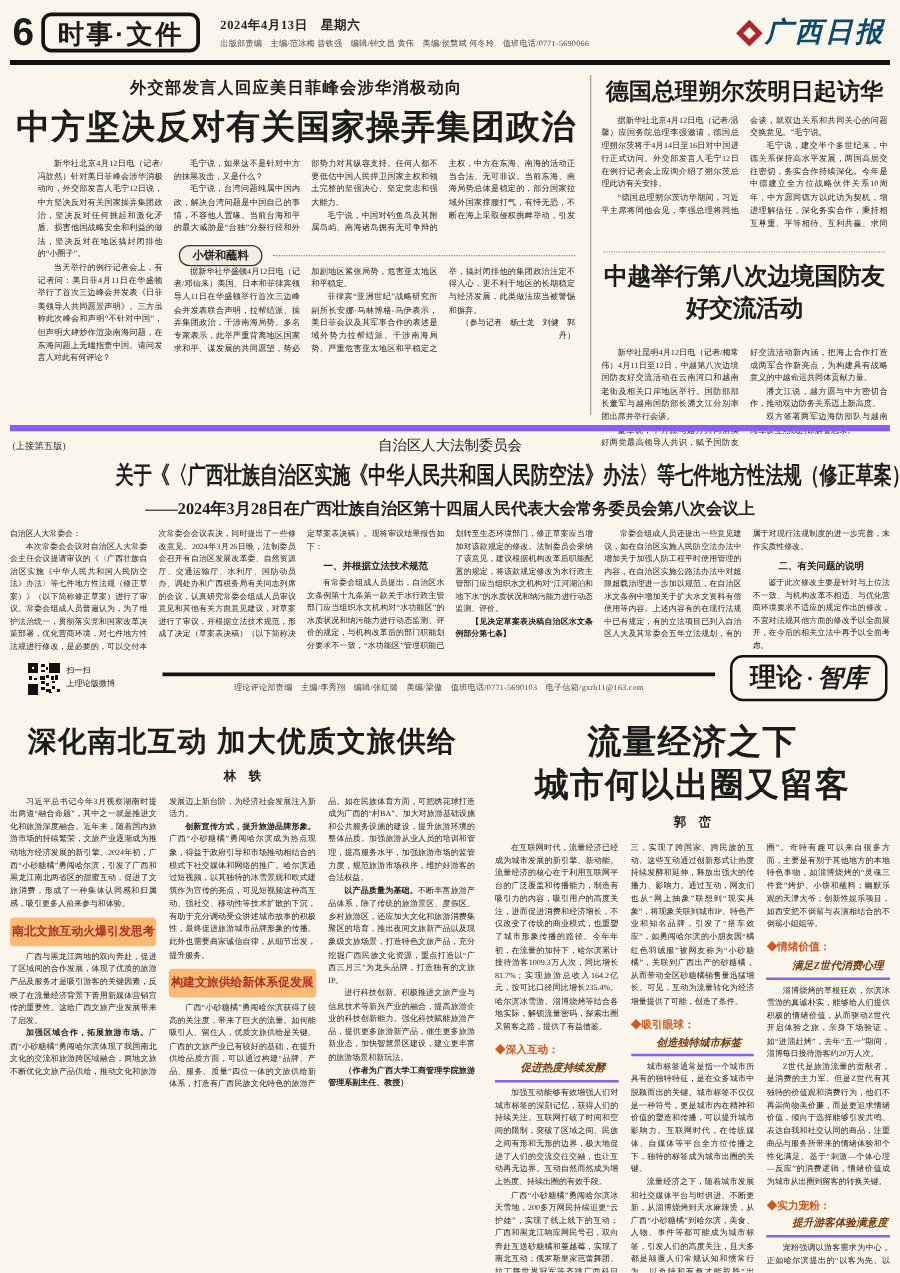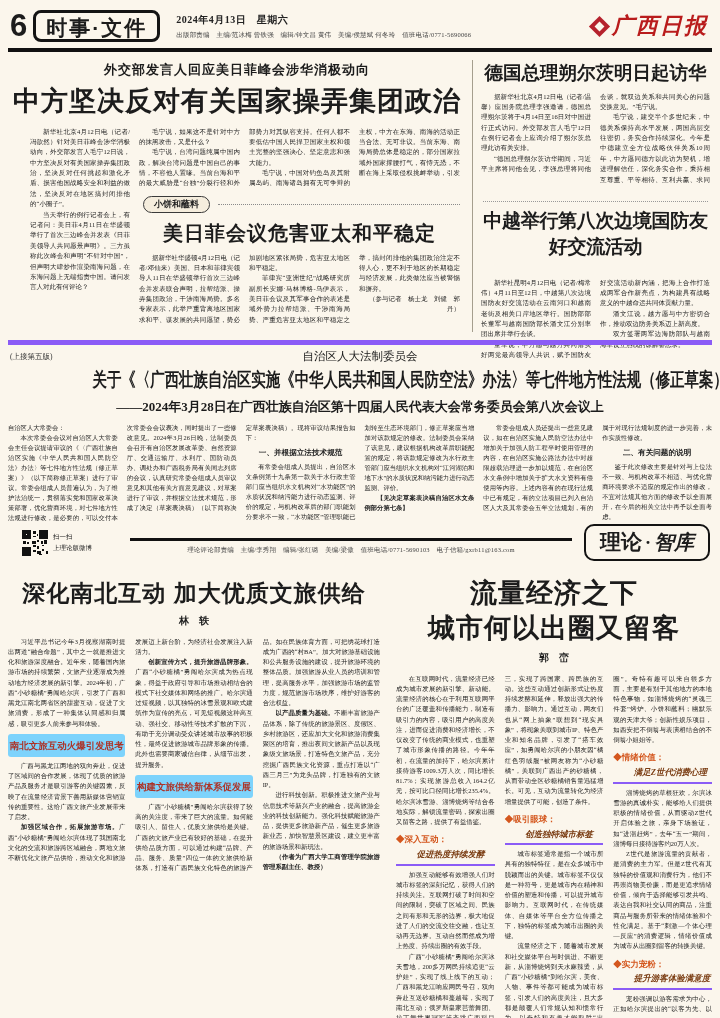--- a/index.html
+++ b/index.html
@@ -10,33 +10,33 @@
   
   .masthead { display:flex; align-items:center; height:40px; }
   .page-num { font-family:"Liberation Sans",sans-serif; font-size:31px; font-weight:900; margin:0 6px 0 2px; }
   .section-box { font-family:"Liberation Sans",sans-serif; font-size:21px; font-weight:900; border:3px solid #141414; border-radius:8px; padding:0 10px; height:32px; line-height:29px; letter-spacing:2px; background:#fbf6ec; }
   .meta { margin-left:16px; }
   .date-line { font-size:10px; font-weight:bold; color:#222; letter-spacing:0.5px; }
   .staff-line { font-size:6.5px; color:#454545; margin-top:4px; letter-spacing:0.2px; }
   .paper-logo { margin-left:auto; display:flex; align-items:center; gap:5px; padding-right:4px; }
   .logo-mark { width:15px; height:15px; background:#b5222d; transform:rotate(45deg); position:relative; }
   .logo-mark::after { content:""; position:absolute; left:4px; top:4px; width:7px; height:7px; background:#fbf6ec; transform:rotate(0deg); }
-  .logo-text { font-family:"DejaVu Serif",serif; font-style:italic; font-weight:bold; font-size:22px; color:#b91c1c; letter-spacing:2px; }
+  .logo-text { font-family:"DejaVu Serif",serif; font-style:italic; font-weight:bold; font-size:22px; color:#0c4a6e; letter-spacing:2px; }
   .thick-rule { height:3.5px; background:#111; margin-top:2px; }
 
   
   .tiny { font-size:6.5px; line-height:1.6; text-align:justify; color:#222; }
   .tiny p { margin:0; text-indent:2em; }
   .tiny p.p-noindent { text-indent:0; }
   .tiny p.p-right { text-align:right; text-indent:0; }
   .tiny p.p-bold { font-weight:bold; font-family:"Liberation Sans",sans-serif; }
   .tiny p.p-attr { font-weight:bold; }
   .tiny p.p-lead b { font-family:"Liberation Sans",sans-serif; }
   .tiny p.p-h { text-indent:0; text-align:center; font-weight:800; font-size:7.6px; margin:4px 0 3px; font-family:"Liberation Sans",sans-serif; break-after:avoid; }
-  .tiny p.p-box { text-indent:0; background:#7dd3fc; color:#ad3226; font-weight:800; font-size:9.5px; text-align:center; padding:4px 0; border-radius:3px; margin:5px 0 4px; font-family:"Liberation Sans",sans-serif; break-inside:avoid; }
+  .tiny p.p-box { text-indent:0; background:#fdba74; color:#ad3226; font-weight:800; font-size:9.5px; text-align:center; padding:4px 0; border-radius:3px; margin:5px 0 4px; font-family:"Liberation Sans",sans-serif; break-inside:avoid; }
   .tiny p.p-sub { text-indent:0; margin:6px 0 4px; break-inside:avoid; border-bottom:2px solid #8b5cf6; padding-bottom:2px; }
   .tiny p.p-sub .l1 { color:#d4571e; font-weight:800; font-size:8.5px; font-family:"Liberation Sans",sans-serif; }
   .tiny p.p-sub .l2 { display:block; padding-left:2.4em; font-weight:bold; font-style:italic; font-size:8.5px; color:#7a3c12; margin-top:1px; }
 
   
   .top { display:flex; height:284px; }
   .top-left { width:458px; }
   .kicker { text-align:center; font-size:13px; font-weight:bold; margin-top:9px; letter-spacing:1px; font-family:"Liberation Sans",sans-serif; }
   .headline { text-align:center; font-size:27px; font-weight:900; margin:4px 0 8px; letter-spacing:1px; font-family:"Liberation Sans",sans-serif; }
   .a1body { display:flex; gap:9px; padding:0 6px 0 22px; }
@@ -120,21 +120,20 @@
           <div class="a1rowA tiny">
               <p class="p-normal">毛宁说，如果这不是针对中方的抹黑攻击，又是什么？</p>
               <p class="p-normal">毛宁说，台湾问题纯属中国内政，解决台湾问题是中国自己的事情，不容他人置喙。当前台海和平的最大威胁是“台独”分裂行径和外部势力对其纵容支持。任何人都不要低估中国人民捍卫国家主权和领土完整的坚强决心、坚定意志和强大能力。</p>
               <p class="p-normal">毛宁说，中国对钓鱼岛及其附属岛屿、南海诸岛拥有无可争辩的主权，中方在东海、南海的活动正当合法、无可非议。当前东海、南海局势总体是稳定的，部分国家拉域外国家撑腰打气，有恃无恐，不断在海上采取侵权挑衅举动，引发局势紧张，域外国家煽风点火、挑动对抗，令人警惕。</p>
             </div>
           <div class="related">
             <div class="pill-row">
               <span class="pill">小饼和蘸料</span>
               <span class="dotline"></span>
             </div>
-            <h2 class="rel-headline">美日菲会议危害亚太和平稳定</h2>
             <div class="relbody tiny">
                 <p class="p-normal">据新华社华盛顿4月12日电（记者/邓仙来）美国、日本和菲律宾领导人11日在华盛顿举行首次三边峰会并发表联合声明，拉帮结派、操弄集团政治，干涉南海局势。多名专家表示，此举严重背离地区国家求和平、谋发展的共同愿望，势必加剧地区紧张局势，危害亚太地区和平稳定。</p>
                 <p class="p-normal">菲律宾“亚洲世纪”战略研究所副所长安娜·马林博格-乌伊表示，美日菲会议及其军事合作的表述是域外势力拉帮结派、干涉南海局势、严重危害亚太地区和平稳定之举，搞封闭排他的集团政治注定不得人心，更不利于地区的长期稳定与经济发展，此类做法应当被警惕和摒弃。</p>
                 <p class="p-right">（参与记者　杨士龙　刘健　郭丹）</p>
               </div>
           </div>
         </div>
       </div>
     </div>
     <div class="vrule"></div>

